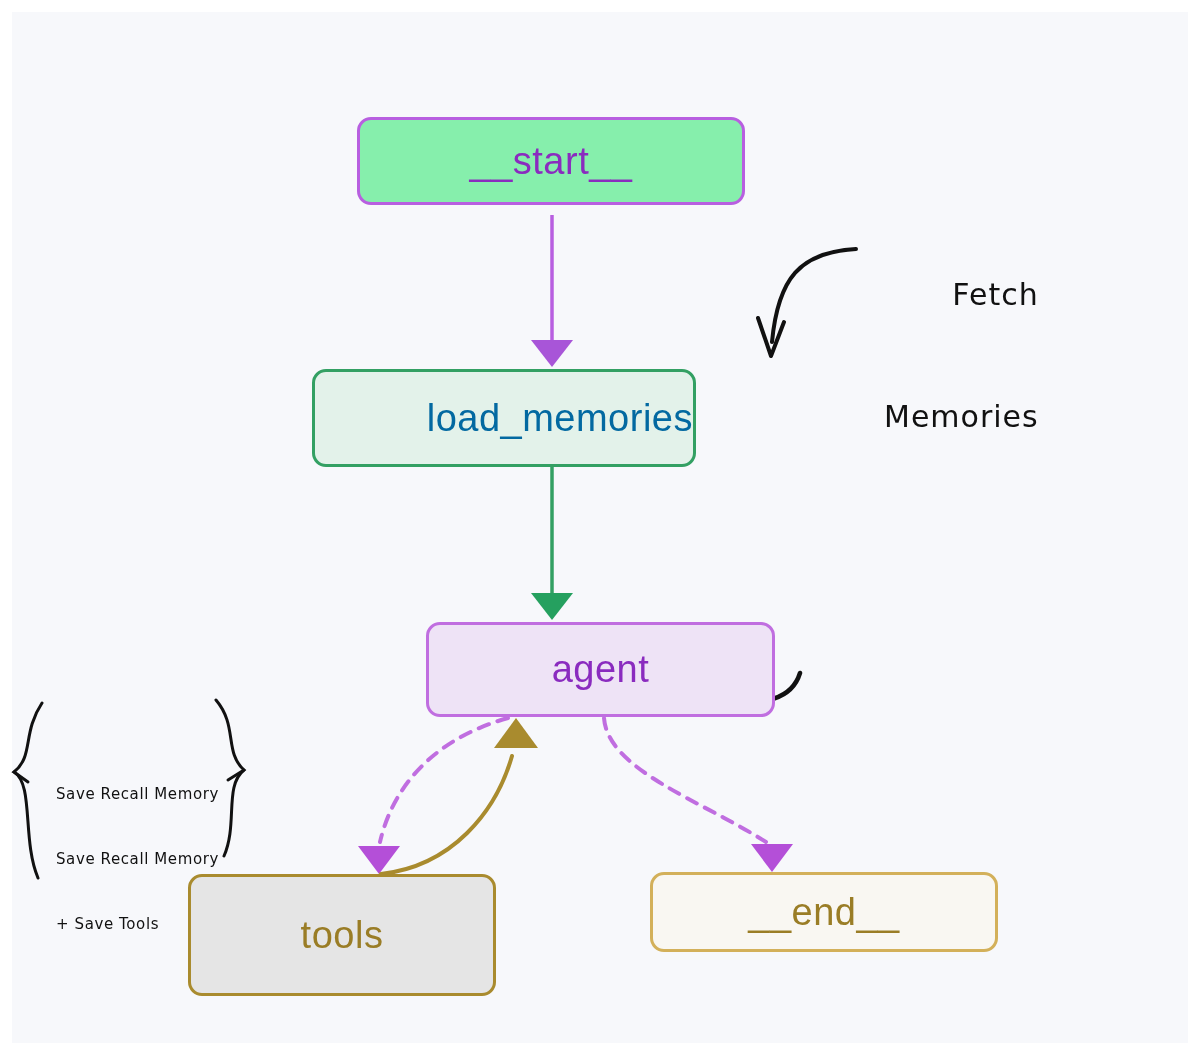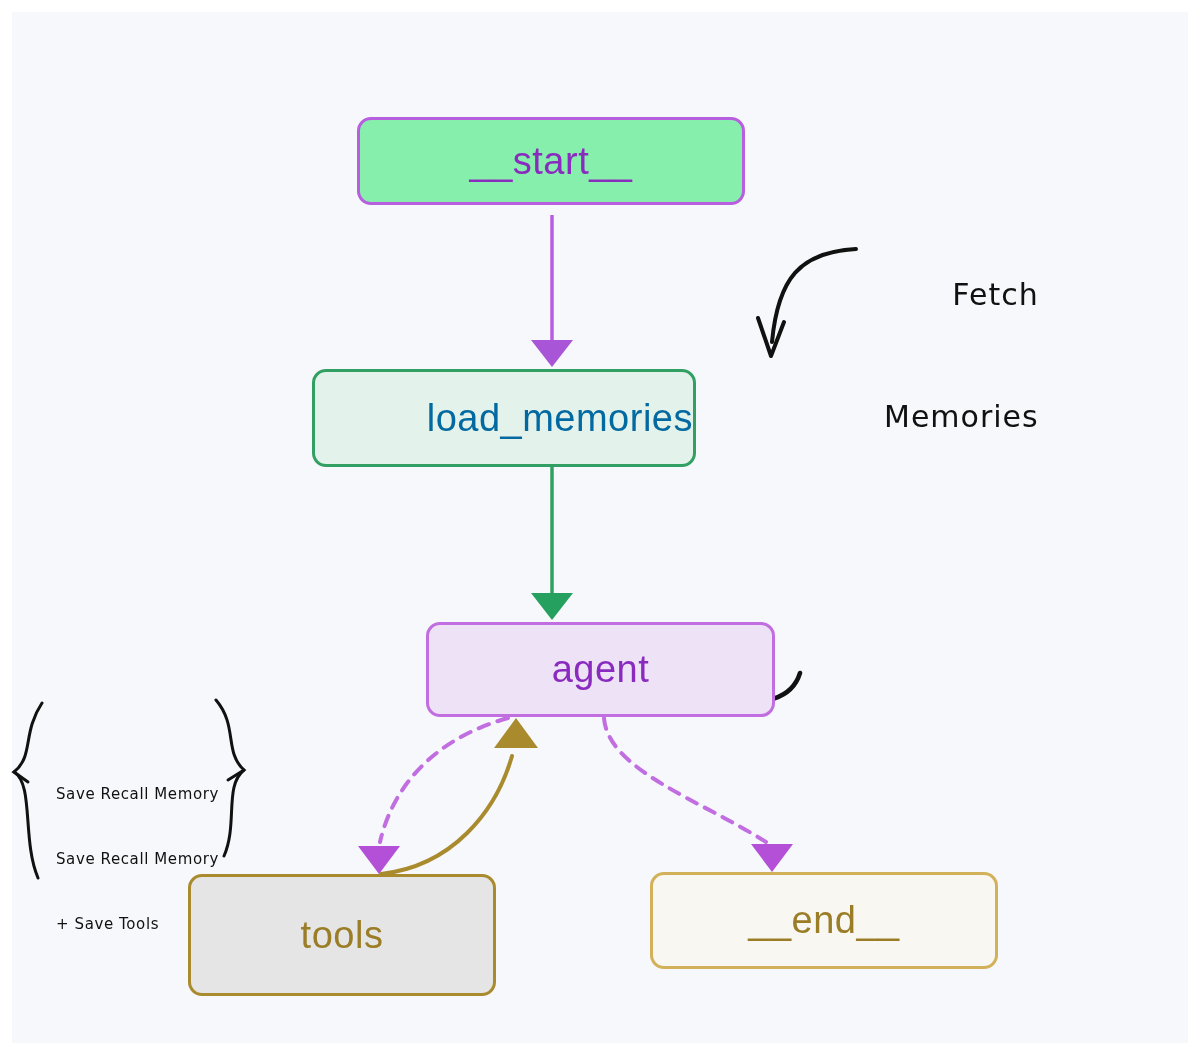--- a/index.html
+++ b/index.html
@@ -71,21 +71,21 @@
     color: #8a2bbf;
     margin-left: 26px;
   }
   .node-tools {
     left: 188px; top: 874px; width: 308px; height: 122px;
     border-color: #a98b2e;
     background: #e5e5e5;
     color: #9a7d26;
   }
   .node-end {
-    left: 650px; top: 872px; width: 348px; height: 97px;
+    left: 650px; top: 872px; width: 348px; height: 80px;
     border-color: #d3b05a;
     background: #f9f7f2;
     color: #9a7d26;
   }
   .annotation {
     position: absolute;
     color: #111111;
     font-family: "DejaVu Sans", sans-serif;
     white-space: pre;
     line-height: 1.35;

